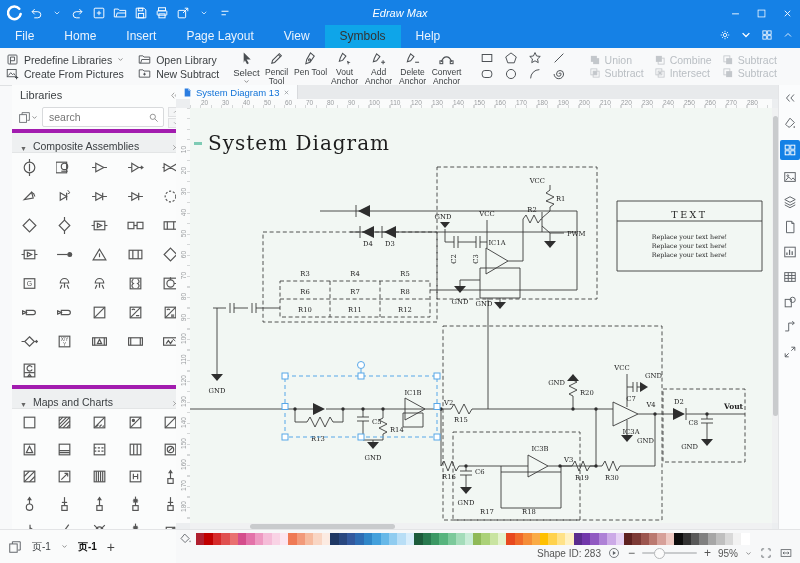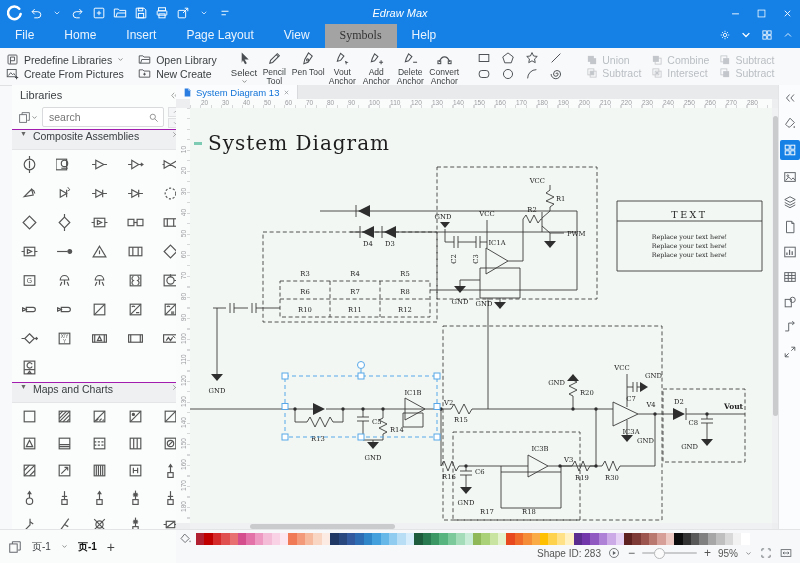--- a/index.html
+++ b/index.html
@@ -12,21 +12,21 @@
   .qa .ic svg{width:14px;height:14px;}
   .qa .logo svg{width:17px;height:17px;}
   .qa .qcaret svg{width:8px;height:8px;color:#cfe6fb;}
   .win-title{position:absolute;left:0;right:0;text-align:center;color:#fff;font-size:11px;pointer-events:none;font-style:italic;}
   .win-controls{position:absolute;right:0;top:0;display:flex;}
   .win-controls .wc{width:26px;height:26px;display:flex;align-items:center;justify-content:center;color:#fff;}
   .win-controls .wc svg{width:11px;height:11px;}
   
   .menubar{position:absolute;left:0;top:26px;right:0;height:22px;background:#1581e6;display:flex;align-items:flex-end;}
   .mtab{color:#eaf3fd;font-size:12px;padding:4px 15px 5px;cursor:default;}
-  .mtab.active{background:#a3a3a3;color:#333;font-family:Liberation Serif, serif;}
+  .mtab.active{background:#0ea5e9;color:#333;}
   .menu-right{position:absolute;right:6px;top:3px;display:flex;gap:9px;align-items:center;color:#fff;}
   .menu-right .ic svg{width:12px;height:12px;}
   
   .ribbon{position:absolute;left:0;top:48px;right:0;height:37px;background:#f8f9fa;border-bottom:1px solid #dfe1e3;display:flex;align-items:stretch;}
   .rdiv{width:1px;background:#e2e4e6;margin:3px 4px;}
   .libgrp{display:grid;grid-template-columns:auto auto;gap:1px 14px;align-content:center;padding:0 6px;}
   .libbtn{display:flex;align-items:center;gap:5px;font-size:10.5px;color:#3c4043;white-space:nowrap;}
   .libbtn .ic{width:13px;height:13px;color:#4a4e52;}
   .libbtn .ic svg{width:13px;height:13px;}
   .caret-s svg{width:7px;height:7px;color:#777;}
@@ -52,21 +52,21 @@
   .searchrow{height:24px;display:flex;align-items:center;gap:4px;padding:0 6px;}
   .libsel{display:flex;align-items:center;color:#6a6e72;}
   .libsel .ic svg{width:13px;height:13px;}
   .sbox{flex:1;height:18px;background:#fff;border:1px solid #d8dadc;border-radius:2px;display:flex;align-items:center;padding:0 4px;}
   .sbox input{flex:1;border:none;outline:none;font-size:10.5px;color:#333;background:transparent;width:60px;font-family:"Liberation Sans",sans-serif;}
   .sbox .ic{width:11px;height:11px;color:#777;}
   .sbox .ic svg{width:11px;height:11px;}
   .spinner{display:flex;flex-direction:column;gap:1px;color:#888;}
   .spinner .ic{width:12px;height:8px;border:1px solid #e0e1e3;background:#f4f5f6;display:flex;align-items:center;justify-content:center;}
   .spinner .ic svg{width:7px;height:6px;}
-  .sect{height:19px;background:#eef0f1;border-top:1px solid #a21caf;border-bottom:1px solid #e3e5e6;display:flex;align-items:flex-start;padding:0 8px;font-size:10.5px;color:#3c4043;}
+  .sect{height:19px;background:#eef0f1;border-top:4px solid #a21caf;border-bottom:1px solid #e3e5e6;display:flex;align-items:flex-end;padding:0 8px;font-size:10.5px;color:#3c4043;}
   .sect .tri{font-size:7px;color:#666;margin-right:6px;}
   .sect .xi{margin-left:auto;color:#999;width:9px;height:9px;}
   .sect .xi svg{width:9px;height:9px;}
   .symgrid{display:grid;grid-template-columns:repeat(5,1fr);}
   .symcell{height:29px;display:flex;align-items:center;justify-content:center;color:#555;}
   .symcell svg{width:17px;height:17px;}
   .symgrid.maps .symcell{height:27px;}
   
   .canvas-area{position:absolute;left:176px;top:85px;right:21px;bottom:33px;background:#eceef0;}
   .tabstrip{position:absolute;left:0;top:0;right:0;height:14px;background:#e8eaec;display:flex;}
@@ -274,21 +274,21 @@
           </span>
           <span>Create From Pictures</span>
         </div>
         <div class="libbtn">
           <span class="ic">
             <svg viewBox="0 0 16 16" stroke="currentColor" fill="none" stroke-width="1.1">
               <path d="M1.5,12.5v-9h4.5L7.5,5h7v7.5z"></path>
               <path d="M8,7v3.5M6.2,8.8h3.6"></path>
             </svg>
           </span>
-          <span>New Create</span>
+          <span>New Subtract</span>
         </div>
       </div>
     <div class="rdiv"></div>
     <div class="toolitem selectitem">
       <span class="ic">
           <svg viewBox="0 0 16 16">
             <path d="M5,1.5l7.5,7.5h-4.4l2.4,4-1.9,1.1-2.3,-4.3L5,12.5z" fill="currentColor"></path>
           </svg>
         </span>
       <span class="tl">Select</span>

